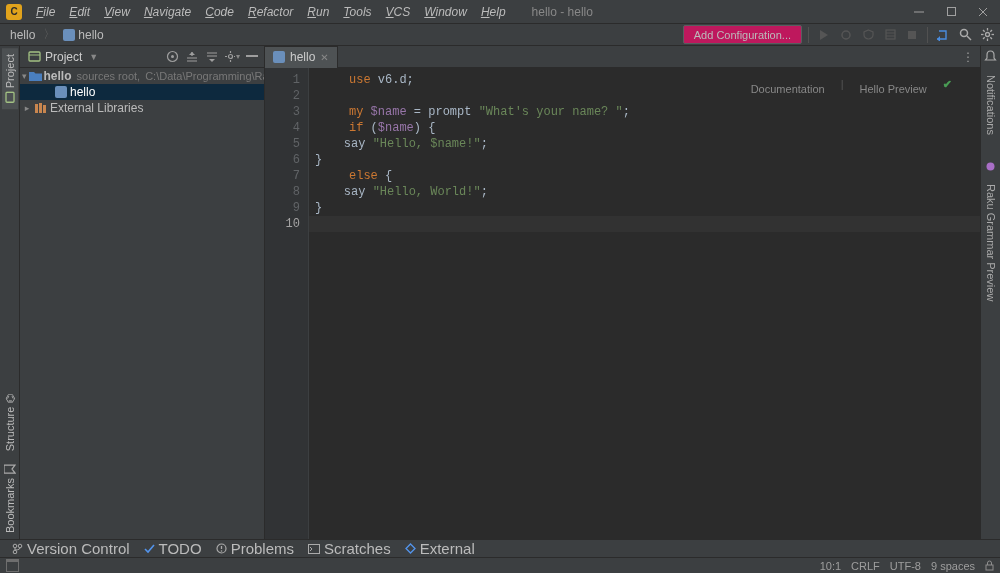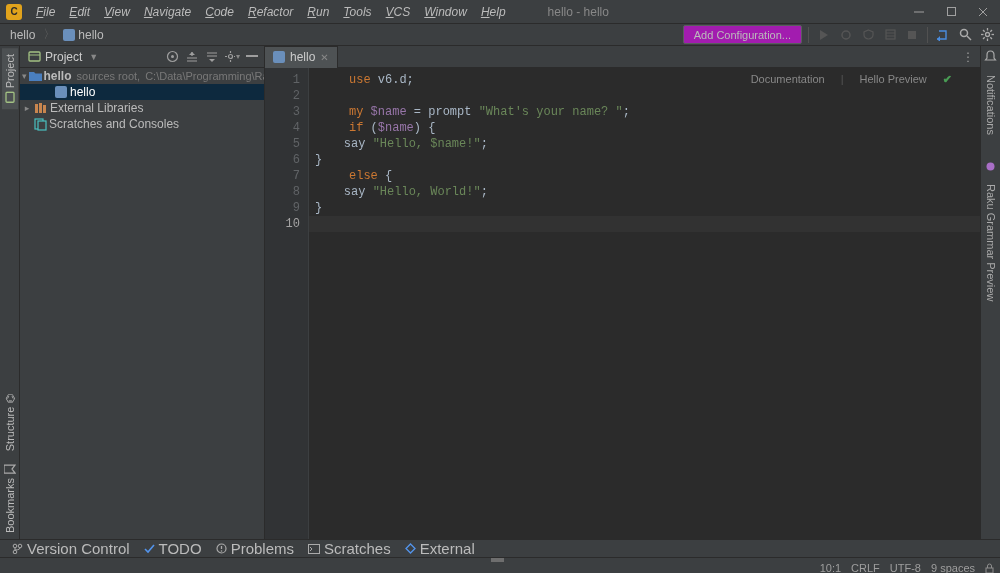--- a/index.html
+++ b/index.html
@@ -5,30 +5,30 @@
   * { margin:0; padding:0; box-sizing:border-box; }
   html,body { width:1000px; height:573px; overflow:hidden; font-family:"Segoe UI",Arial,sans-serif; font-size:12px; background:#3c3f41; color:#bbbbbb; }
   svg { display:block; }
 
   
   .menubar { height:24px; background:#3c3f41; display:flex; align-items:center; padding:0 6px; border-bottom:1px solid #2b2b2b; }
   .app-icon { width:16px; height:16px; background:#e1a31c; color:#2b2b2b; border-radius:3px; font-weight:bold; font-size:10px; display:flex; align-items:center; justify-content:center; margin-right:8px; }
   .menu-items { display:flex; gap:2px;font-style:italic; }
   .menu-item { padding:2px 6px; cursor:default; color:#bbbbbb; }
   .menu-item u { text-decoration:underline; }
-  .win-title { margin-left:36px; font-size:12px; color:#888; }
+  .win-title { margin-left:20px; font-size:12px; color:#888; }
   .win-btns { margin-left:auto; display:flex; gap:18px; align-items:center; color:#a0a0a0; padding-right:4px;}
   .win-btn { width:14px; height:14px; display:flex; align-items:center; justify-content:center; }
 
   
   .navbar { height:22px; background:#3c3f41; display:flex; align-items:center; border-bottom:1px solid #2b2b2b; padding:0 4px; }
   .breadcrumb { display:flex; align-items:center; gap:4px; padding-left:2px; }
   .crumb { padding:2px 4px; color:#bbb; display:flex; align-items:center; gap:3px; }
   .nav-right { margin-left:auto; display:flex; align-items:center; gap:4px; }
-  .add-config { padding:2px 10px; background:#a21caf; border:1px solid #5a5d5f; border-radius:2px; color:#bbb; font-size:11px; height:19px; display:flex; align-items:center;}
+  .add-config { padding:2px 10px; background:#be185d; border:1px solid #5a5d5f; border-radius:2px; color:#bbb; font-size:11px; height:19px; display:flex; align-items:center;}
   .nav-icon { width:18px; height:18px; display:flex; align-items:center; justify-content:center; color:#6e6e6e; }
   .nav-icon.enabled { color:#aaa; }
   .nav-sep { width:1px; height:16px; background:#515151; margin:0 2px;}
 
   
   .body { display:flex; height:493px; }
 
   
   .left-strip { width:20px; background:#3c3f41; border-right:1px solid #2b2b2b; display:flex; flex-direction:column; align-items:center; padding-top:2px;}
   .strip-tab { writing-mode:vertical-rl; transform:rotate(180deg); font-size:11px; color:#bbb; padding:6px 2px; display:flex; align-items:center; gap:3px; }
@@ -64,33 +64,33 @@
   
   .editor-wrap { flex:1; display:flex; position:relative; background:#2b2b2b; }
   .gutter { width:44px; background:#313335; color:#606366; font-family:"Consolas","Courier New",monospace; font-size:12px; line-height:16px; text-align:right; padding:4px 8px 0 0; border-right:1px solid #3c3f41;}
   .gutter .current { color:#a4a3a3; }
   .code { flex:1; font-family:"Consolas","Courier New",monospace; font-size:12px; line-height:16px; padding:4px 0 0 6px; color:#a9b7c6; white-space:pre; }
   .code .kw { color:#cc7832;margin-left:34px; }
   .code .str { color:#6a8759; }
   .code .var { color:#9876aa; }
   .cur-line-bg { position:absolute; left:44px; right:0; height:16px; background:#323232; }
   .editor-overlay { position:absolute; top:4px; right:28px; display:flex; align-items:center; gap:10px; font-size:11px; }
-  .ov-link { color:#888; padding:1px 6px;}
+  .ov-link { color:#888; padding:1px 6px;margin-top:10px;}
   .ov-check { color:#499c54; font-weight:bold; }
 
   
   .right-strip { width:20px; background:#3c3f41; border-left:1px solid #2b2b2b; display:flex; flex-direction:column; align-items:center; padding-top:4px; color:#9e9e9e;}
   .r-tab { writing-mode:vertical-rl; font-size:11px; color:#aaa; padding:6px 2px; display:flex; align-items:center; gap:3px; margin-top:6px;}
 
   
   .bottombar { height:18px; border-top:1px solid #2b2b2b; display:flex; align-items:center; gap:6px; padding:0 8px; color:#bbb; font-size:15px;}
   .bt-item { display:flex; align-items:center; gap:4px; padding:0 4px;}
 
   
-  .status { height:16px; border-top:1px solid #2b2b2b; display:flex; align-items:center; font-size:11px; color:#9e9e9e; padding:0 6px;flex-direction:column;}
+  .status { height:16px; border-top:1px solid #2b2b2b; display:flex; align-items:center; font-size:11px; color:#9e9e9e; padding:0 6px;}
   .status .sbtn { width:13px;height:13px; border:1.4px solid #6e6e6e; border-top-width:3px; margin-right:6px;}
   .status-right { margin-left:auto; display:flex; gap:10px; align-items:center;}
 </style>
 </head>
 <body>
 
 <div class="menubar">
   <div class="app-icon">C</div>
   <div class="menu-items" id="menu-items">
       <div class="menu-item"><u>F</u>ile</div>
@@ -314,29 +314,20 @@
         <div class="tree-row">
           <span class="arrow">▸</span>
           <span class="ticon">
               <svg width="13" height="11">
                 <rect x="0" y="1" width="3" height="9" fill="#c9864f"></rect>
                 <rect x="4" y="0" width="3" height="10" fill="#c9864f"></rect>
                 <rect x="8" y="2" width="3" height="8" fill="#c9864f"></rect>
               </svg>
             </span>
           <span class="name">External Libraries</span>
-        </div>
-        <div class="tree-row ind1" style="padding-left:13px;">
-          <span class="ticon">
-              <svg width="13" height="13">
-                <rect x="1" y="1" width="8" height="10" fill="none" stroke="#4ac0c0" stroke-width="1.2"></rect>
-                <rect x="4" y="3" width="8" height="9" fill="#3c3f41" stroke="#4ac0c0" stroke-width="1.2"></rect>
-              </svg>
-            </span>
-          <span class="name">Scratches and Consoles</span>
         </div>
       </div>
 
       <div class="editor-wrap">
         <div class="cur-line-bg" style="top:148px;"></div>
         <div class="gutter" id="gutter">
             <div>1</div>
             <div>2</div>
             <div>3</div>
             <div>4</div>

